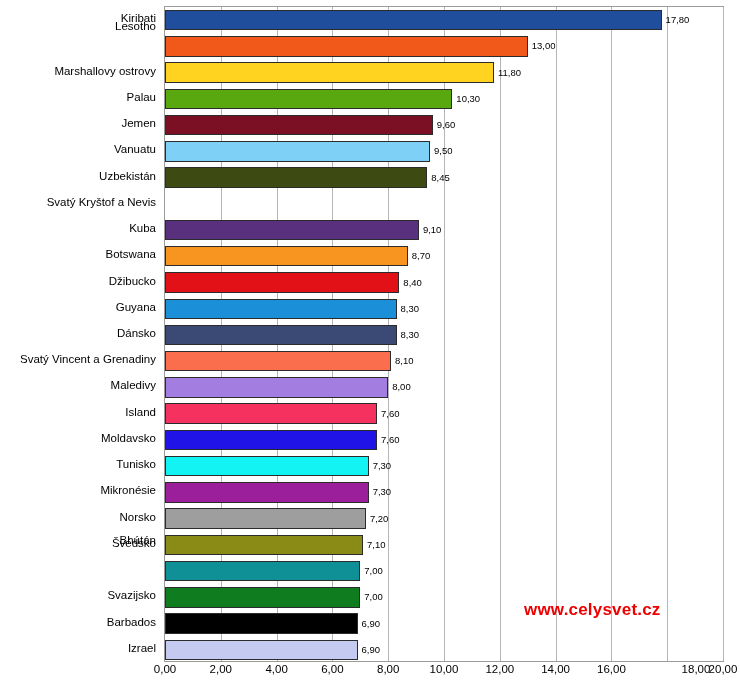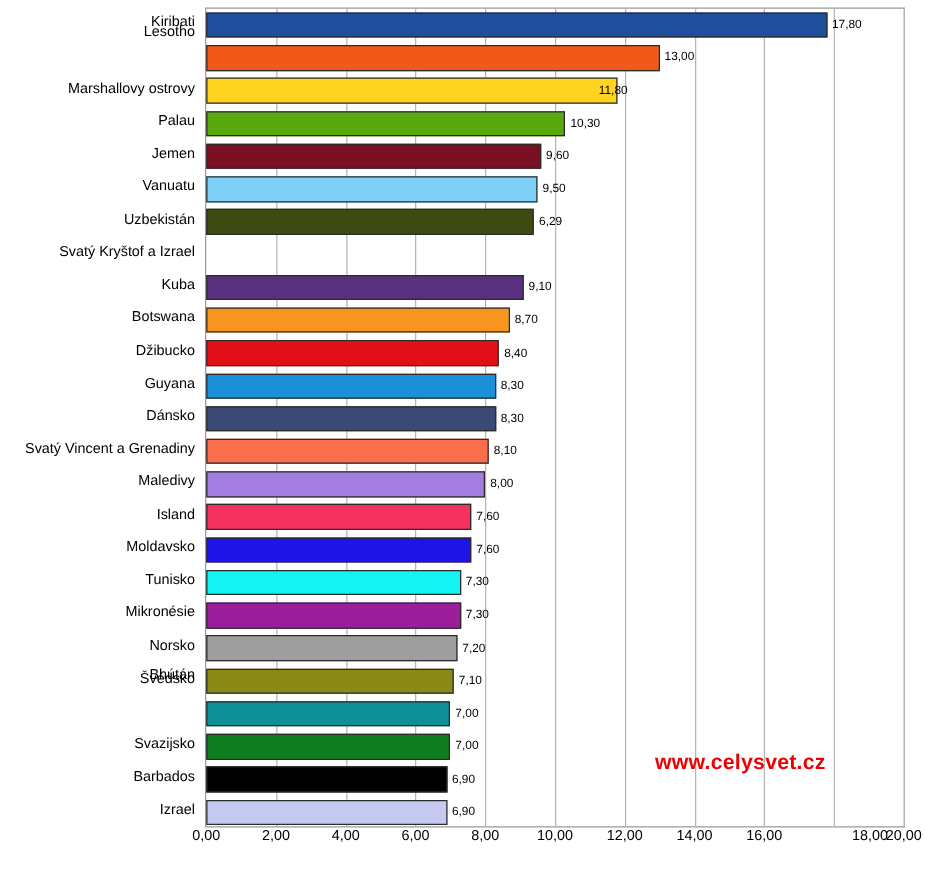--- a/index.html
+++ b/index.html
@@ -123,37 +123,37 @@
         <div class="row" style="top: 2.8864px; height: 20.4672px;">
           <div class="bar" title="Kiribati" style="width: 496.62px; background: rgb(31, 78, 156);"></div>
           <div class="bar-value" style="left: 500.62px;">17,80</div>
         </div>
         <div class="row" style="top: 29.1264px; height: 20.4672px;">
           <div class="bar" title="Lesotho" style="width: 362.7px; background: rgb(241, 89, 26);"></div>
           <div class="bar-value" style="left: 366.7px;">13,00</div>
         </div>
         <div class="row" style="top: 55.3664px; height: 20.4672px;">
           <div class="bar" title="Marshallovy ostrovy" style="width: 329.22px; background: rgb(255, 211, 32);"></div>
-          <div class="bar-value" style="left: 314px;">11,80</div>
+          <div class="bar-value" style="left: 333px;">11,80</div>
         </div>
         <div class="row" style="top: 81.6064px; height: 20.4672px;">
           <div class="bar" title="Palau" style="width: 287.37px; background: rgb(90, 168, 15);"></div>
           <div class="bar-value" style="left: 291.37px;">10,30</div>
         </div>
         <div class="row" style="top: 107.846px; height: 20.4672px;">
           <div class="bar" title="Jemen" style="width: 267.84px; background: rgb(123, 15, 35);"></div>
           <div class="bar-value" style="left: 271.84px;">9,60</div>
         </div>
         <div class="row" style="top: 134.086px; height: 20.4672px;">
           <div class="bar" title="Vanuatu" style="width: 265.05px; background: rgb(127, 208, 247);"></div>
           <div class="bar-value" style="left: 269.05px;">9,50</div>
         </div>
         <div class="row" style="top: 160.326px; height: 20.4672px;">
           <div class="bar" title="Uzbekistán" style="width: 262.26px; background: rgb(61, 74, 18);"></div>
-          <div class="bar-value" style="left: 266.26px;">6,29</div>
+          <div class="bar-value" style="left: 266.26px;">8,45</div>
         </div>
         <div class="row" style="top: 212.806px; height: 20.4672px;">
           <div class="bar" title="Kuba" style="width: 253.89px; background: rgb(88, 48, 125);"></div>
           <div class="bar-value" style="left: 257.89px;">9,10</div>
         </div>
         <div class="row" style="top: 239.046px; height: 20.4672px;">
           <div class="bar" title="Botswana" style="width: 242.73px; background: rgb(247, 149, 32);"></div>
           <div class="bar-value" style="left: 246.73px;">8,70</div>
         </div>
         <div class="row" style="top: 265.286px; height: 20.4672px;">
@@ -235,21 +235,21 @@
 
   <div id="watermark">www.celysvet.cz</div>
 
 <div class="cat-label" style="top: 13.12px;">Kiribati</div>
     <div class="cat-label" style="top: 21px;">Lesotho</div>
     <div class="cat-label" style="top: 65.6px;">Marshallovy ostrovy</div>
     <div class="cat-label" style="top: 91.84px;">Palau</div>
     <div class="cat-label" style="top: 118.08px;">Jemen</div>
     <div class="cat-label" style="top: 144.32px;">Vanuatu</div>
     <div class="cat-label" style="top: 170.56px;">Uzbekistán</div>
-    <div class="cat-label" style="top: 196.8px;">Svatý Kryštof a Izrael</div>
+    <div class="cat-label" style="top: 196.8px;">Svatý Kryštof a Nevis</div>
     <div class="cat-label" style="top: 223.04px;">Kuba</div>
     <div class="cat-label" style="top: 249.28px;">Botswana</div>
     <div class="cat-label" style="top: 275.52px;">Džibucko</div>
     <div class="cat-label" style="top: 301.76px;">Guyana</div>
     <div class="cat-label" style="top: 328px;">Dánsko</div>
     <div class="cat-label" style="top: 354.24px;">Svatý Vincent a Grenadiny</div>
     <div class="cat-label" style="top: 380.48px;">Maledivy</div>
     <div class="cat-label" style="top: 406.72px;">Island</div>
     <div class="cat-label" style="top: 432.96px;">Moldavsko</div>
     <div class="cat-label" style="top: 459.2px;">Tunisko</div>

